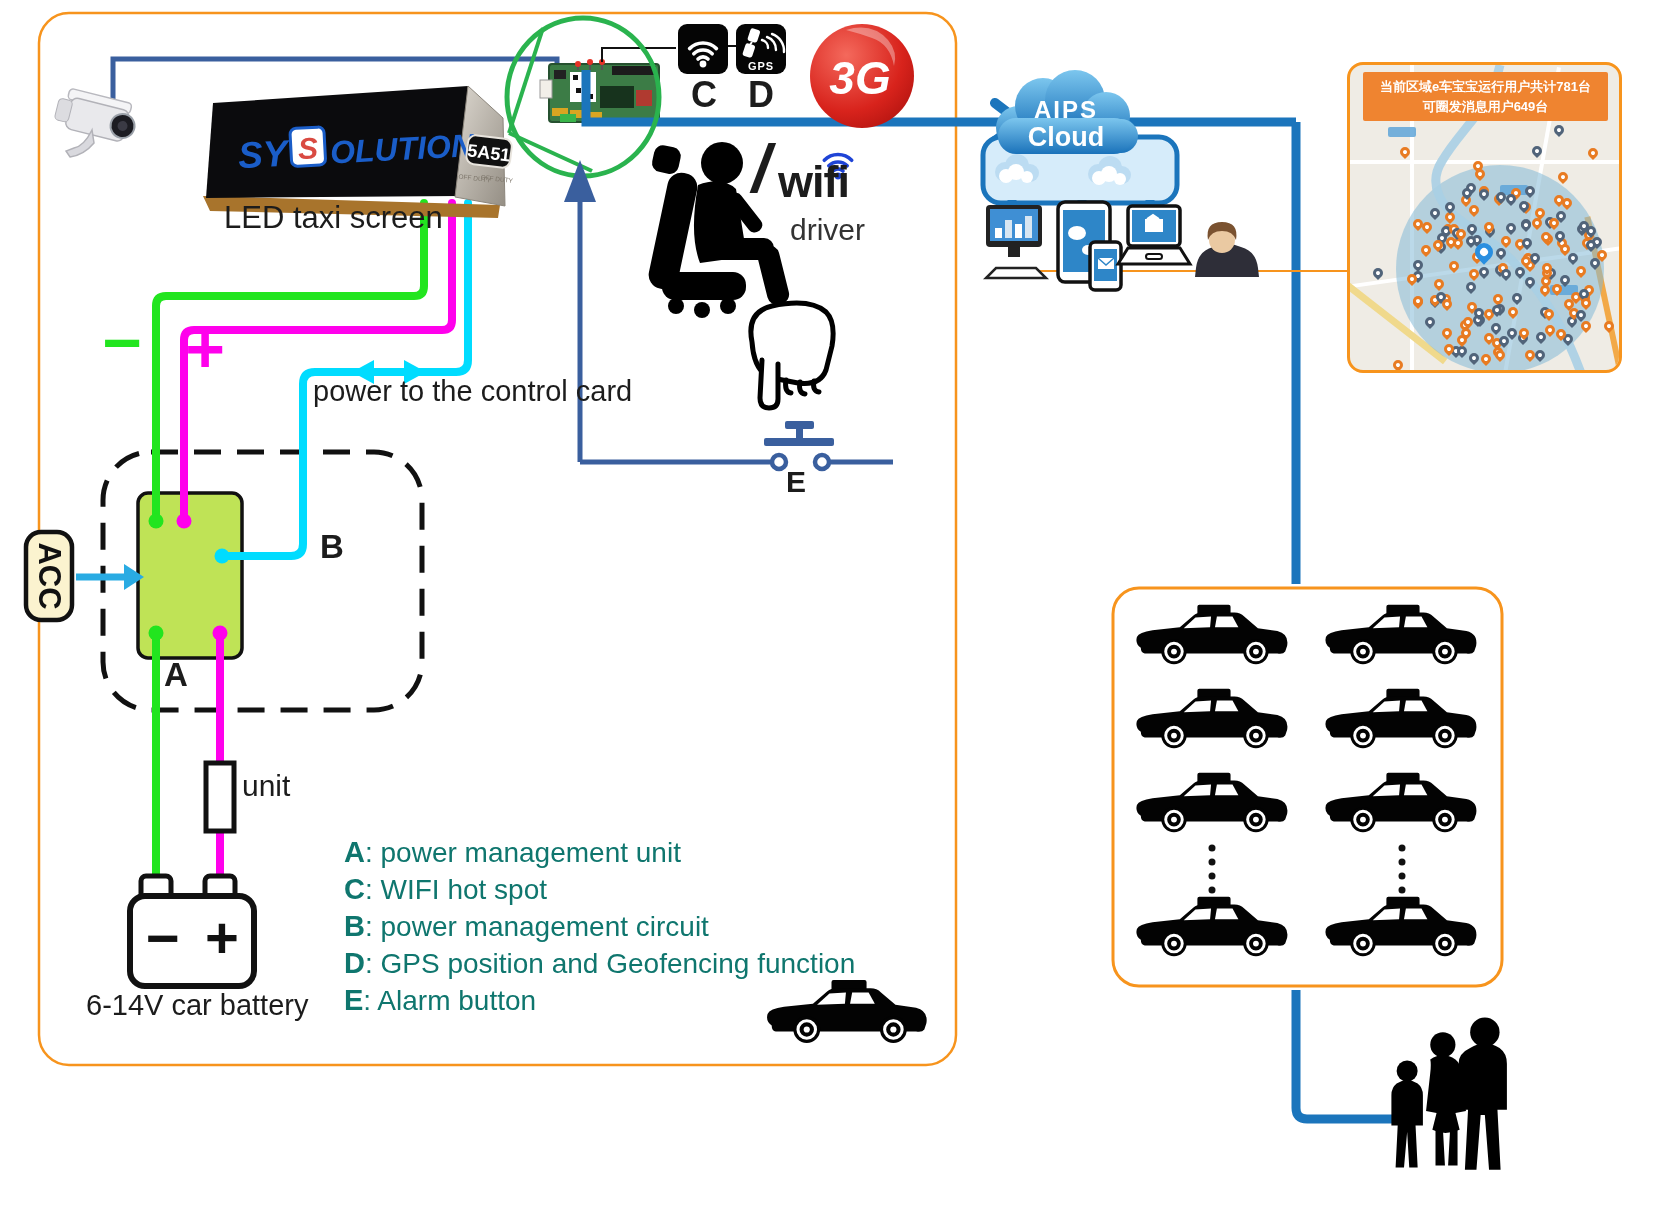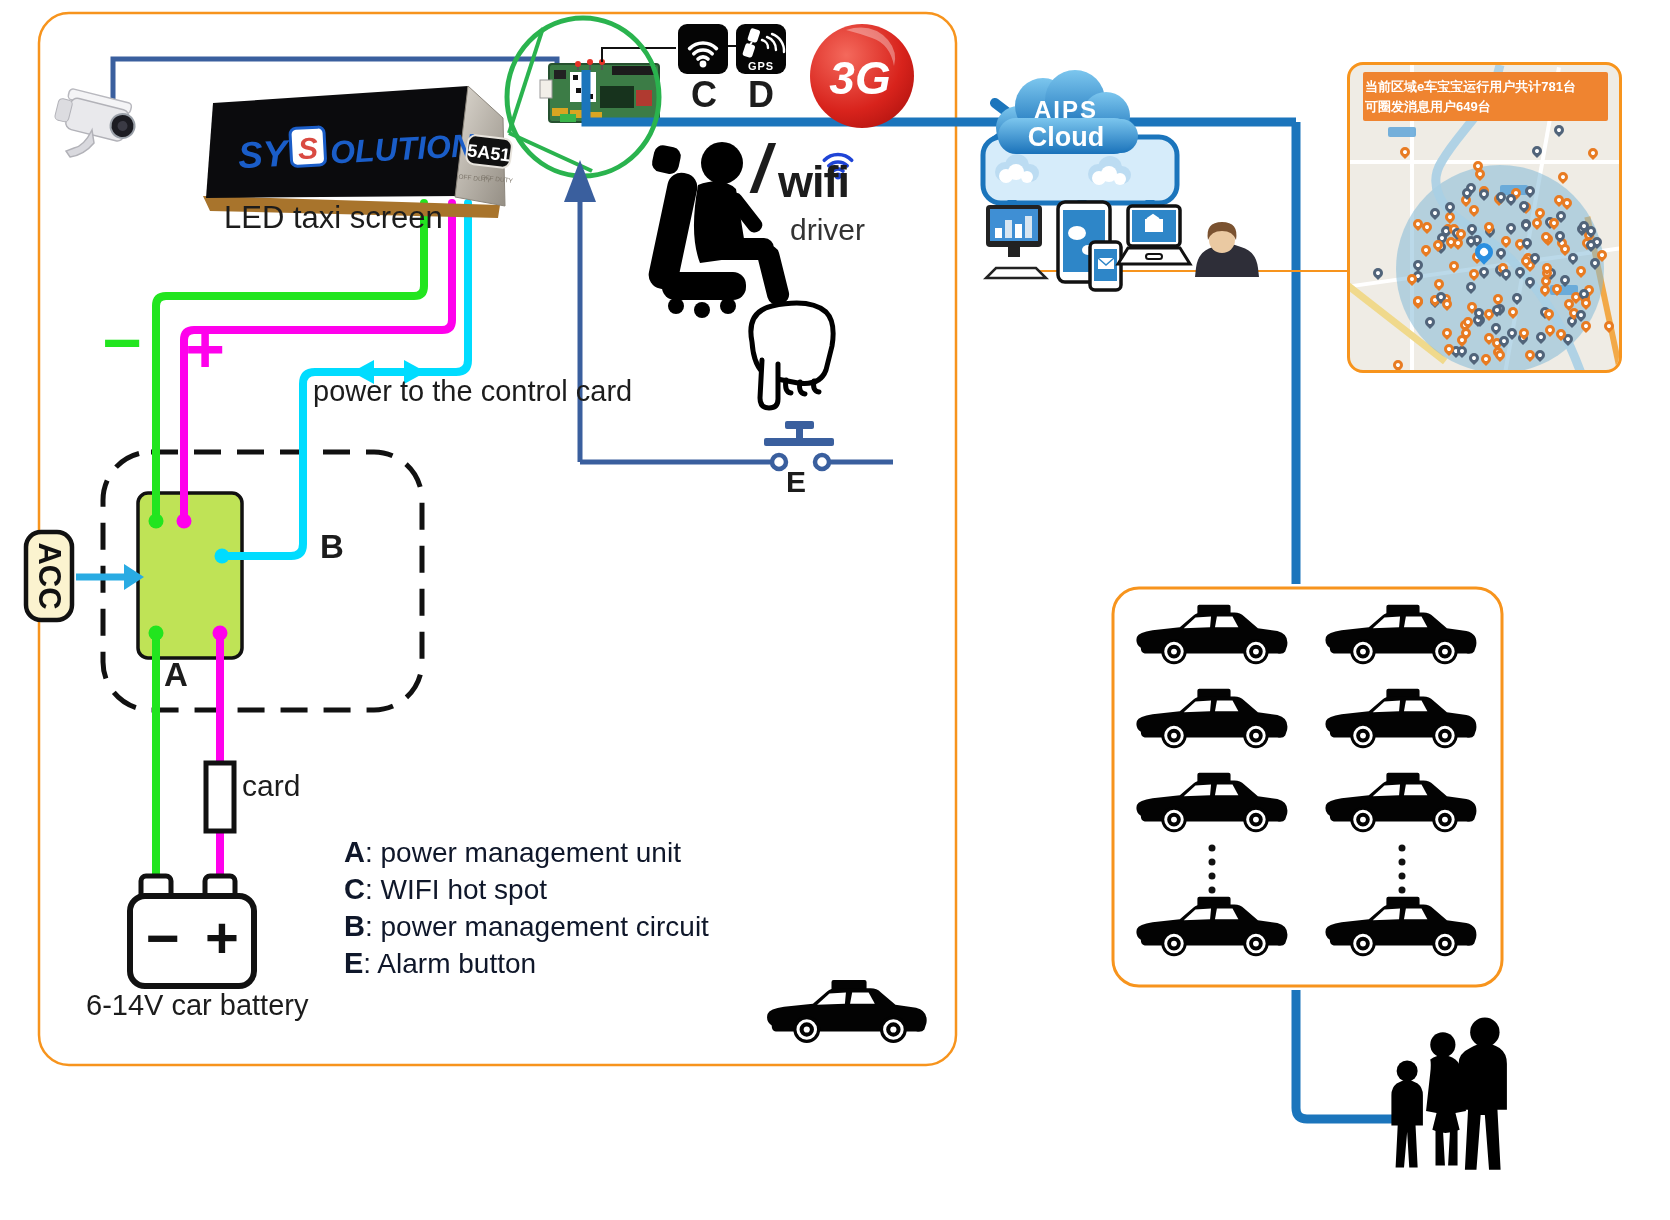--- a/index.html
+++ b/index.html
@@ -1,21 +1,21 @@
 <!DOCTYPE html>
 <html><head>
 <meta charset="utf-8">
 <style>
   html,body{margin:0;padding:0;background:#fff;}
   .stage{position:relative;width:1670px;height:1220px;background:#fff;overflow:hidden;
          font-family:"Liberation Sans",sans-serif;}
   svg.art{position:absolute;left:0;top:0;width:1670px;height:1220px;}
   .lbl{position:absolute;color:#1c1c1c;white-space:nowrap;line-height:1.05;}
   .bold{font-weight:bold;}
-  .legend{position:absolute;left:344px;top:834px;font-size:28px;color:#0f172a;}
+  .legend{position:absolute;left:344px;top:834px;font-size:28px;color:#0f766e;}
   .legend-row{line-height:37px;white-space:nowrap;}
   .legend-row b{font-size:29px;}
   
   .map{position:absolute;left:1347px;top:62px;width:275px;height:311px;background:#efece5;
        border:3px solid #f7941d;border-radius:16px;overflow:hidden;box-sizing:border-box;}
   .map-circle{position:absolute;left:46px;top:100px;width:208px;height:208px;border-radius:50%;
        background:rgba(132,186,215,.55);}
   .road{position:absolute;background:#ffffff;}
   .road.yellow{background:#f0d98c;}
   .road.orange{background:#f2a947;}
@@ -23,21 +23,21 @@
   .pin{position:absolute;width:10px;height:10px;border-radius:50% 50% 0 50%;
        transform:rotate(45deg);background:#e87b22;}
   .pin::after{content:"";position:absolute;left:3px;top:3px;width:4px;height:4px;
        border-radius:50%;background:#fff;}
   .pin.gray{background:#51647a;}
   .bluepin{position:absolute;width:18px;height:18px;border-radius:50% 50% 0 50%;
        transform:rotate(45deg);background:#2a8fe0;z-index:5;}
   .bluepin::after{content:"";position:absolute;left:5px;top:5px;width:8px;height:8px;
        border-radius:50%;background:#fff;}
   .banner{position:absolute;left:13px;top:7px;width:245px;background:#ef8430;border-radius:2px;
-       color:#fff;font-weight:bold;font-size:13px;padding:5px 2px;z-index:6;
+       color:#fff;font-weight:bold;font-size:13px;text-align:center;padding:5px 2px;z-index:6;
        line-height:1.5;box-sizing:border-box;}
 </style>
 </head>
 <body>
 
 <div class="stage">
 
 <svg class="art" viewBox="0 0 1670 1220">
   <defs>
     <linearGradient id="cg" x1="0" y1="0" x2="0" y2="1">
@@ -363,34 +363,35 @@
     <path d="M50,114 h7 l2,36 h-9 z M64,114 h7 v36 h-9 z"></path>
     <circle cx="23" cy="60" r="10"></circle>
     <path d="M13,72 q10,-7 20,0 q5,4 5,11 v29 h-7 l2,40 h-8 l-2,-34 -3,34 h-8 l2,-40 h-6 v-29 q0,-7 5,-11 z"></path>
   </g>
 </svg>
 
 <div class="lbl" style="left:224px;top:202px;font-size:31px;">LED taxi screen</div>
 <div class="lbl" style="left:313px;top:376px;font-size:29px;">power to the control card</div>
 <div class="lbl bold" style="left:320px;top:530px;font-size:33px;">B</div>
 <div class="lbl bold" style="left:164px;top:658px;font-size:33px;">A</div>
-<div class="lbl" style="left:242px;top:770px;font-size:30px;">card</div>
+<div class="lbl" style="left:242px;top:770px;font-size:30px;">unit</div>
 <div class="lbl" style="left:86px;top:990px;font-size:29px;">6-14V car battery</div>
 <div class="lbl bold" style="left:786px;top:466px;font-size:30px;">E</div>
 <div class="lbl bold" style="left:691px;top:76px;font-size:36px;">C</div>
 <div class="lbl bold" style="left:748px;top:76px;font-size:36px;">D</div>
 <div class="lbl bold" style="left:752px;top:134px;font-size:66px;font-style:italic;">/</div>
 <div class="lbl bold" style="left:778px;top:158px;font-size:45px;letter-spacing:-1px;text-align:right;">wifi</div>
 <div class="lbl" style="left:790px;top:214px;font-size:30px;color:#333;text-align:right;">driver</div>
 
 <div class="legend">
   <div>
         <div class="legend-row"><b>A</b><span>: power management unit</span></div>
         <div class="legend-row"><b>C</b><span>: WIFI hot spot</span></div>
         <div class="legend-row"><b>B</b><span>: power management circuit</span></div>
+        <div class="legend-row"><b>D</b><span>: GPS position and Geofencing function</span></div>
         <div class="legend-row"><b>E</b><span>: Alarm button</span></div>
       </div>
 </div>
 
 <div class="map">
   <div class="road" style="left:0;top:95px;width:275px;height:4px;"></div>
   <div class="road" style="left:60px;top:0;width:4px;height:311px;"></div>
   <div class="road" style="left:0;top:200px;width:275px;height:4px;transform:rotate(-8deg);"></div>
   <div class="road" style="left:180px;top:0;width:4px;height:311px;transform:rotate(10deg);"></div>
   <div class="road yellow" style="left:-30px;top:250px;width:140px;height:7px;transform:rotate(38deg);"></div>

